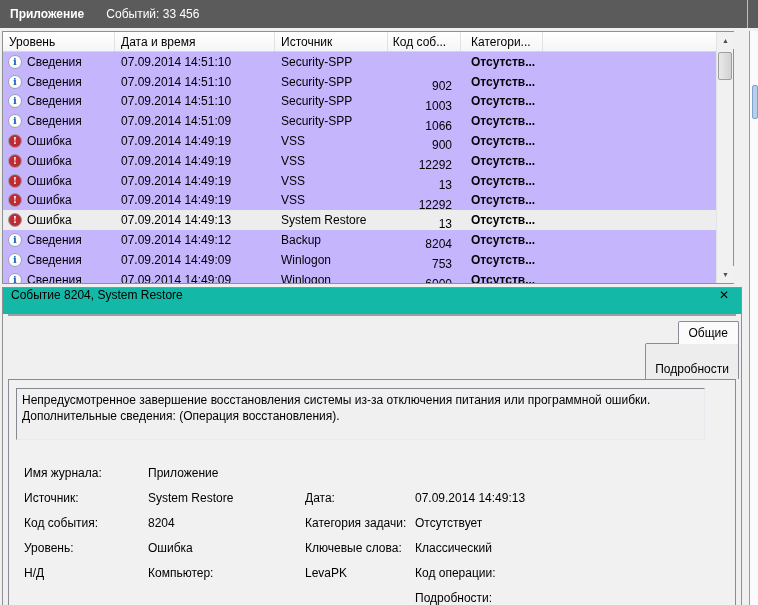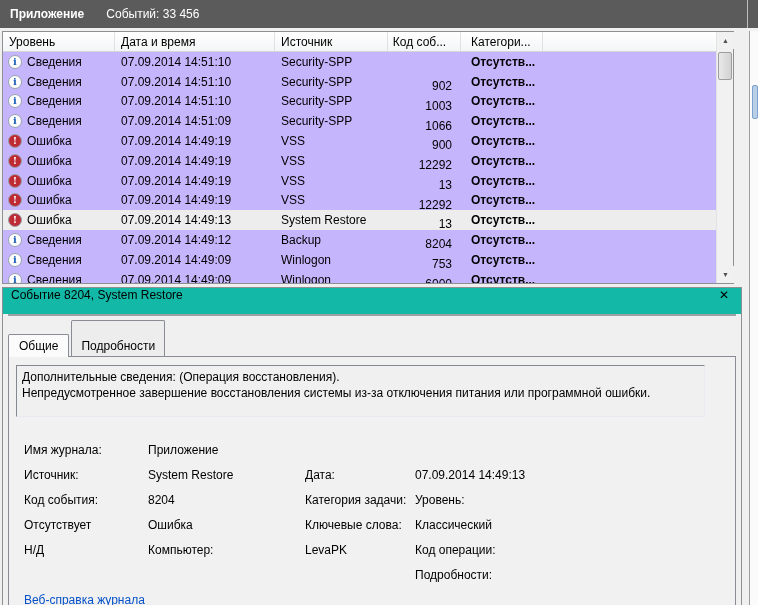--- a/index.html
+++ b/index.html
@@ -56,21 +56,21 @@
                  background:#b9cfe8; border:1px solid #7da2ce; border-radius:2px; }
 
   
   .preview { position:absolute; left:2px; top:287px; width:740px; height:330px;
              background:#f0f0f0; border:1px solid #8e9092; border-bottom:none; }
   .pv-titlerow { height:26px; background:#14b8a6; display:flex; }
   .pv-title { margin-left:8px; }
   .pv-close { margin-left:auto; margin-right:12px; font-weight:bold; font-size:12px; cursor:default; }
   .pv-sep { height:2px; background:#9d9fa2; margin:0 5px; }
 
-  .tabs { display:flex; align-items:flex-end; padding-left:5px; margin-top:4px; position:relative; z-index:2; }
+  .tabs { display:flex; align-items:flex-end; padding-left:5px; margin-top:4px; position:relative; z-index:2;flex-direction:column; }
   .tab { border:1px solid #898c95; border-bottom:none; padding:18px 9px 3px; margin-right:2px;
          background:#ededed; border-radius:2px 2px 0 0; }
   .tab.active { background:#fbfbfb; padding:4px 10px 4px; position:relative; top:1px; z-index:3; }
 
   .tab-content { margin:0 5px; border:1px solid #898c95; background:#f1f1f1; height:272px; position:relative; z-index:1; }
   .desc-box { margin:8px 30px 0 7px; height:52px; background:#f0f0f0; padding:3px 5px;
               border:1px solid; border-color:#848890 #e7eaee #e7eaee #848890; line-height:16px; overflow:hidden; }
 
   .fields { display:grid; grid-template-columns:124px 157px 110px 1fr; margin:26px 0 0 15px; }
   .fields > span { height:25px; white-space:nowrap; overflow:hidden; }
@@ -237,41 +237,41 @@
   </div>
   <div class="pv-sep"></div>
 
   <div class="tabs">
     <span class="tab active">Общие</span>
     <span class="tab">Подробности</span>
   </div>
 
   <div class="tab-content">
     <div class="desc-box">
+      <div>Непредусмотренное завершение восстановления системы из-за отключения питания или программной ошибки.</div>
       <div>Дополнительные сведения: (Операция восстановления).</div>
-      <div>Непредусмотренное завершение восстановления системы из-за отключения питания или программной ошибки.</div>
     </div>
 
     <div class="fields">
       <span>Имя журнала:</span>
       <span>Приложение</span>
       <span></span>
         <span></span>
 
       <span>Источник:</span>
       <span>System Restore</span>
       <span>Дата:</span>
       <span>07.09.2014 14:49:13</span>
 
       <span>Код события:</span>
       <span>8204</span>
       <span>Категория задачи:</span>
+      <span>Отсутствует</span>
+
       <span>Уровень:</span>
-
-      <span>Отсутствует</span>
       <span>Ошибка</span>
       <span>Ключевые слова:</span>
       <span>Классический</span>
 
       <span>Н/Д</span>
       <span>Компьютер:</span>
       <span>LevaPK</span>
 
       <span>Код операции:</span>
       <span></span>

